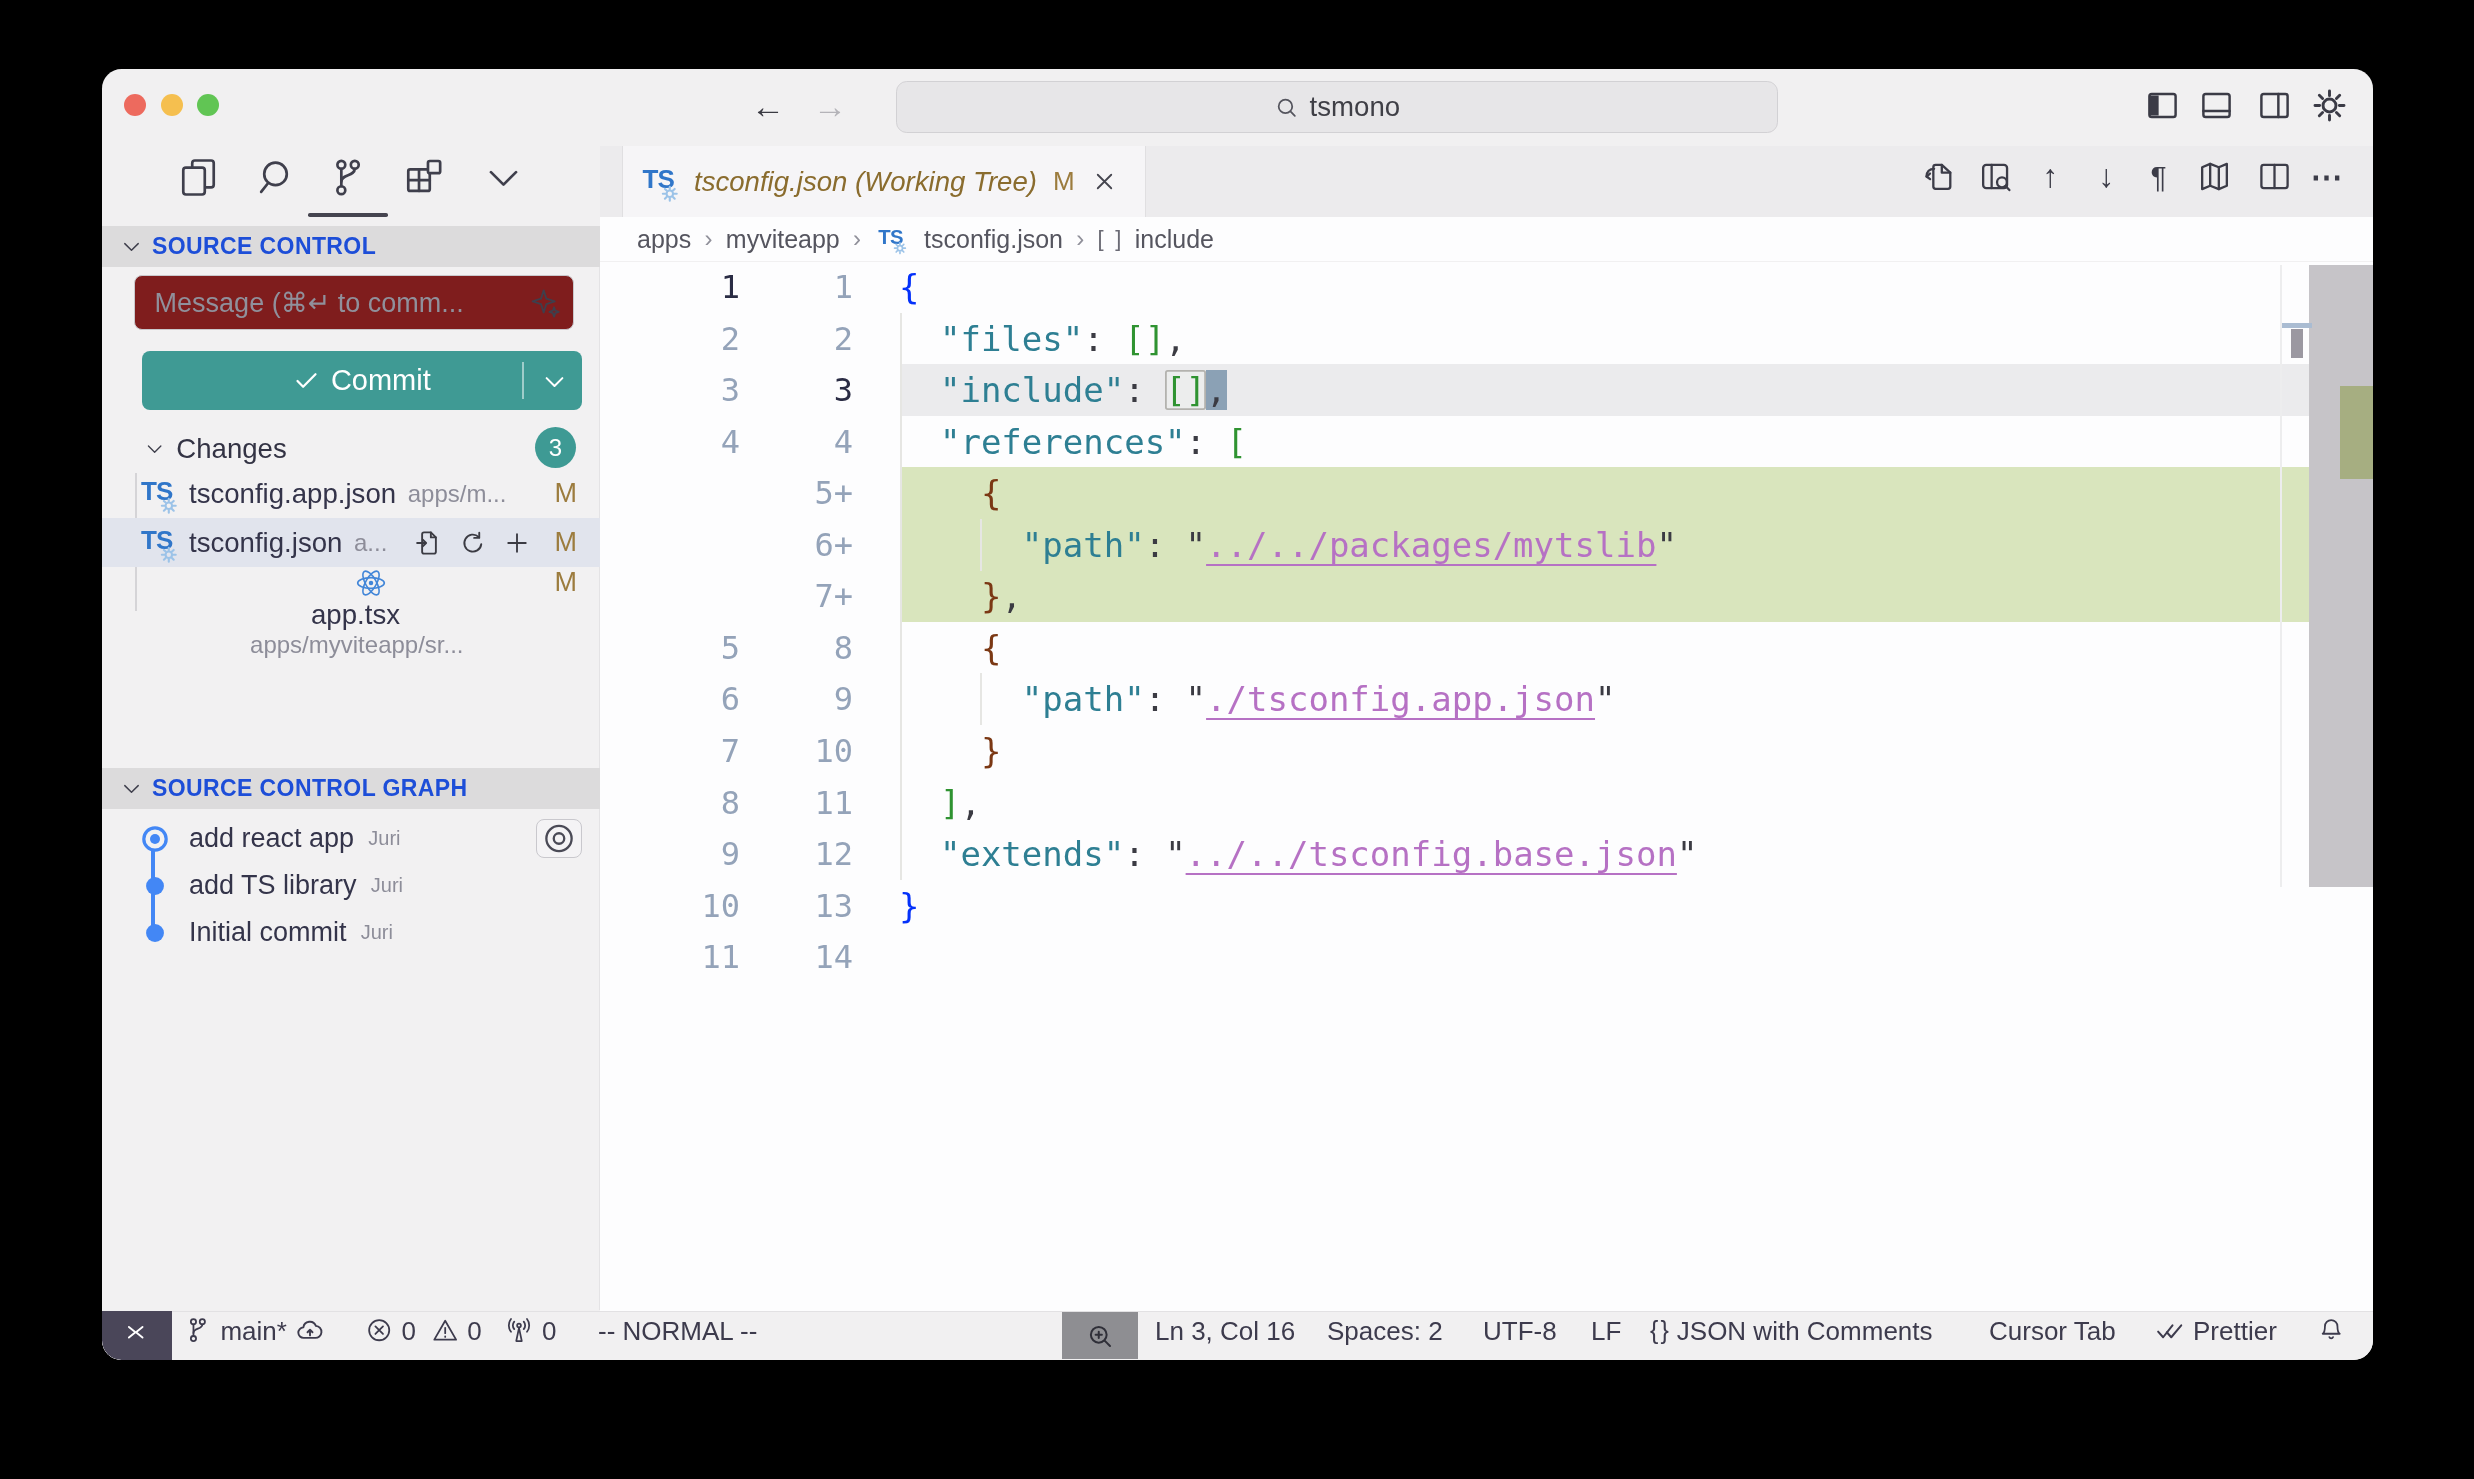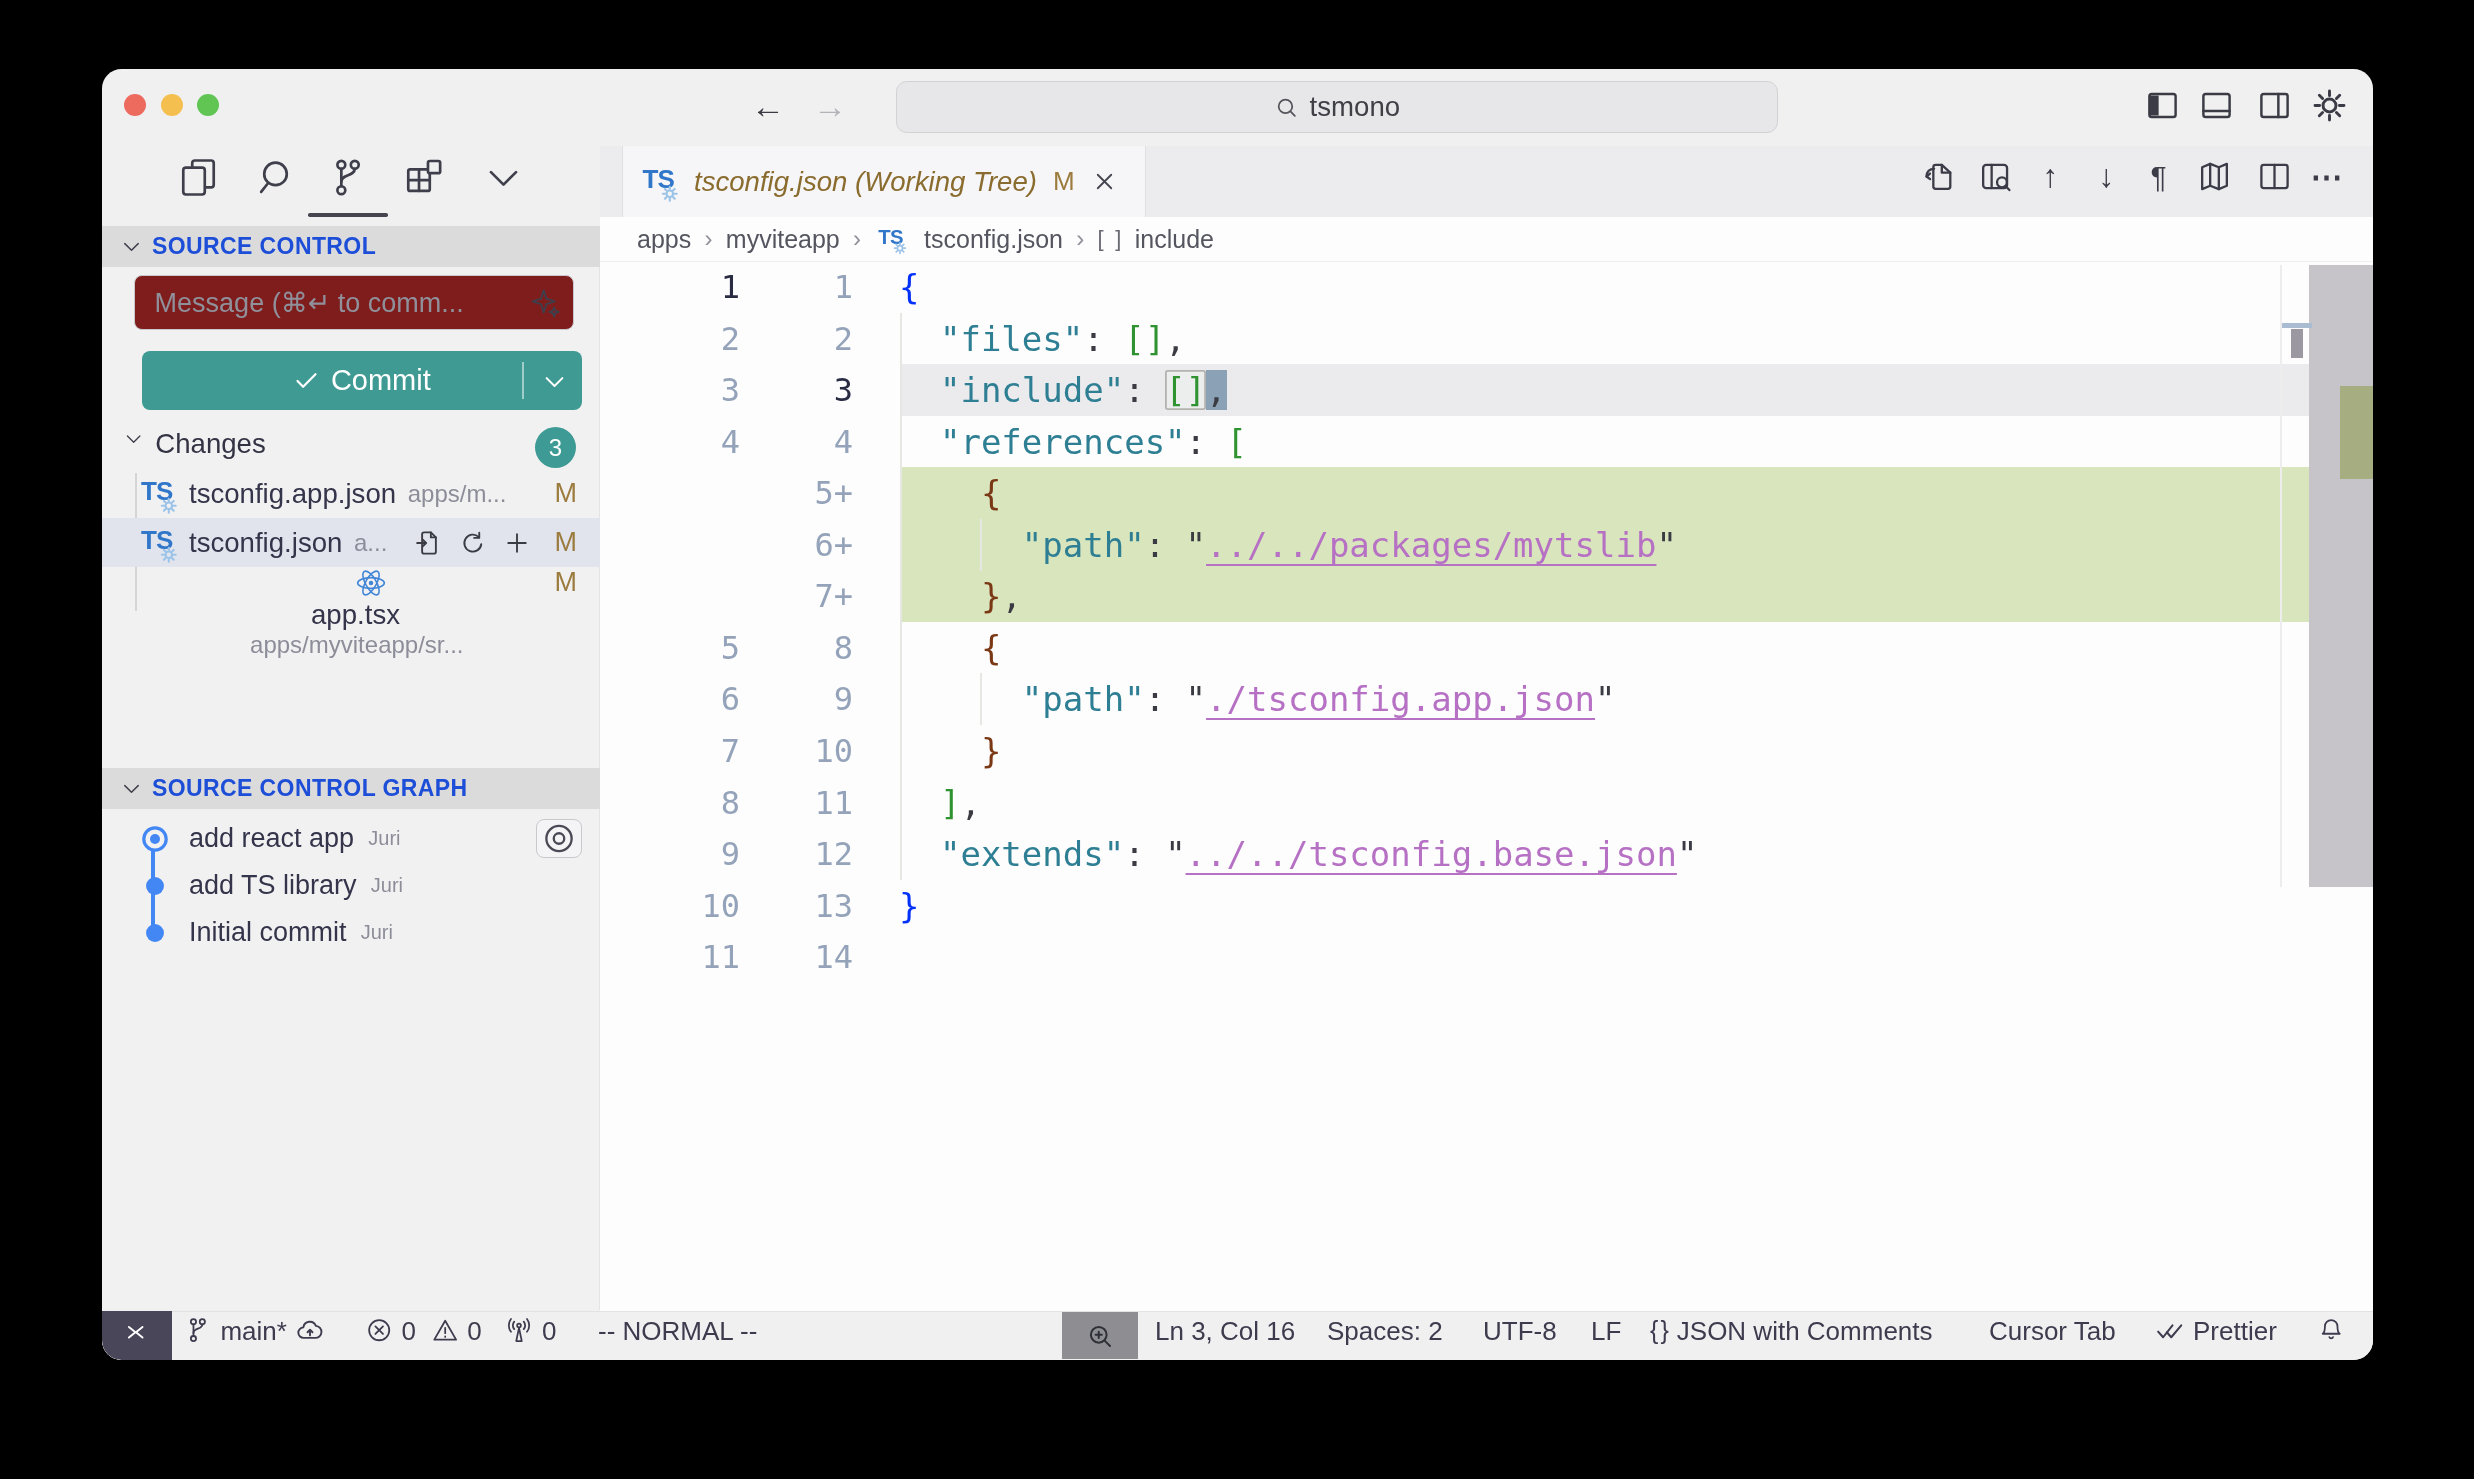--- a/index.html
+++ b/index.html
@@ -71,21 +71,21 @@
   .sect-head span{margin-left:9px;font-size:23px;font-weight:bold;color:#1d4ed8;letter-spacing:0.4px;}
   .msg-input{position:absolute;left:32px;top:49px;width:440px;height:55px;background:#7f1d1d;
     border:1.8px solid #c9c8cc;border-radius:8px;box-sizing:border-box;display:flex;align-items:center;}
   .msg-input span{margin-left:19.6px;font-size:27px;color:#90909b;white-space:nowrap;overflow:hidden;flex:1;}
   .msg-input .spark{width:32px;height:32px;margin:0 12.4px;flex:none;}
   .commit-btn{position:absolute;left:40px;top:125px;width:440px;height:59px;background:#3f9a94;border-radius:8px;
     display:flex;align-items:center;justify-content:center;color:#fff;}
   .commit-btn .lbl{font-size:29px;margin-left:10.7px;}
   .commit-btn .divider{position:absolute;right:58px;top:10.7px;width:1.8px;height:37px;background:rgba(255,255,255,.5);}
   .commit-btn .dd{position:absolute;right:14.2px;top:17px;width:27px;height:27px;}
-  .changes-head{position:absolute;left:0;top:202px;width:498px;height:41px;display:flex;}
+  .changes-head{position:absolute;left:0;top:202px;width:498px;height:41px;display:flex;align-items:center;padding-left:21px;}
   .changes-head .chev{margin-left:21.3px;width:21.3px;height:21.3px;}
   .changes-head .lbl{margin-left:10.7px;font-size:27.6px;color:#333344;}
   .count-badge{position:absolute;left:433px;top:201px;width:41px;height:41px;border-radius:50%;background:#3e9a94;
     display:flex;align-items:center;justify-content:center;color:#fff;font-size:24px;}
   #file-rows{position:absolute;left:0;top:243px;width:498px;}
   .frow{position:absolute;left:0;width:498px;height:49px;display:flex;align-items:center;}
   .frow.sel{background:#e1e4ed;}
   .frow .ficon{margin-left:39px;flex:none;}
   .frow .fname{margin-left:9px;font-size:27.6px;color:#34344a;white-space:nowrap;}
   .frow .fpath{margin-left:11.6px;font-size:24px;color:#8d8d99;white-space:nowrap;}

